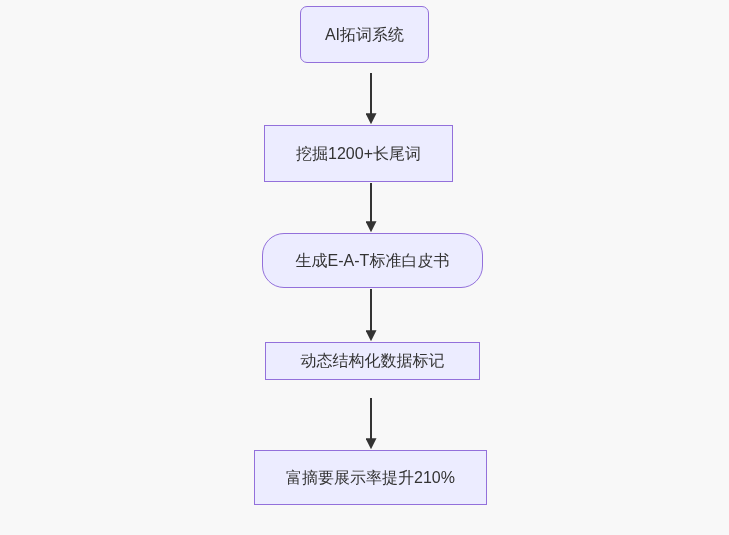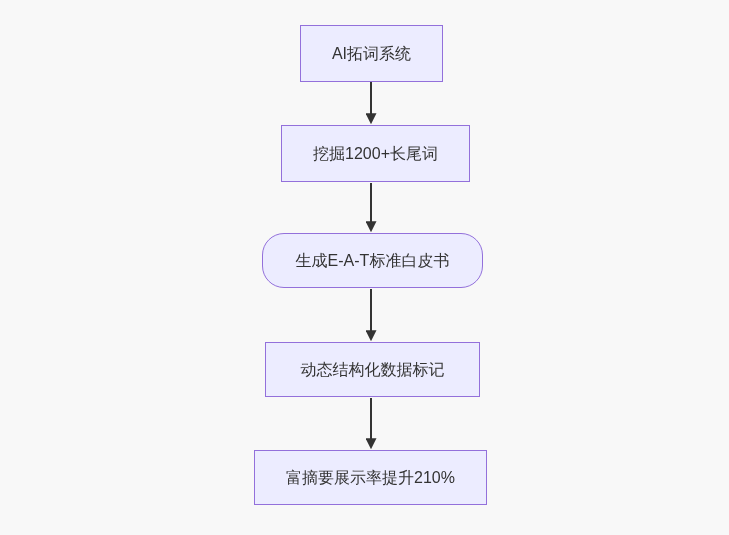--- a/index.html
+++ b/index.html
@@ -42,24 +42,24 @@
     align-items: center;
     justify-content: center;
     text-align: center;
   }
   .node-label {
     color: var(--node_text, #333333);
     font-size: 16px;
     line-height: 1.2;
     white-space: nowrap;
   }
-  .n1 { left: 300px; top: 25px;  width: 143px; height: 57px; }
-  .n2 { left: 281px; top: 125px; width: 189px; height: 57px; }
+  .n1 { left: 300px; top: 6px;  width: 129px; height: 57px; border-radius: 7px; }
+  .n2 { left: 264px; top: 125px; width: 189px; height: 57px; }
   .n3 { left: 262px; top: 233px; width: 221px; height: 55px; border-radius: 22px; }
-  .n4 { left: 265px; top: 342px; width: 215px; height: 55px; }
+  .n4 { left: 265px; top: 342px; width: 215px; height: 38px; }
   .n5 { left: 254px; top: 450px; width: 233px; height: 55px; }
 </style>
 </head>
 <body>
 
 <div class="canvas">
 
   <svg class="edges" viewBox="0 0 729 535" xmlns="http://www.w3.org/2000/svg">
     <defs>
       <marker id="arrowhead" viewBox="0 0 10 10" refX="8" refY="5" markerWidth="11" markerHeight="11" markerUnits="userSpaceOnUse" orient="auto">

